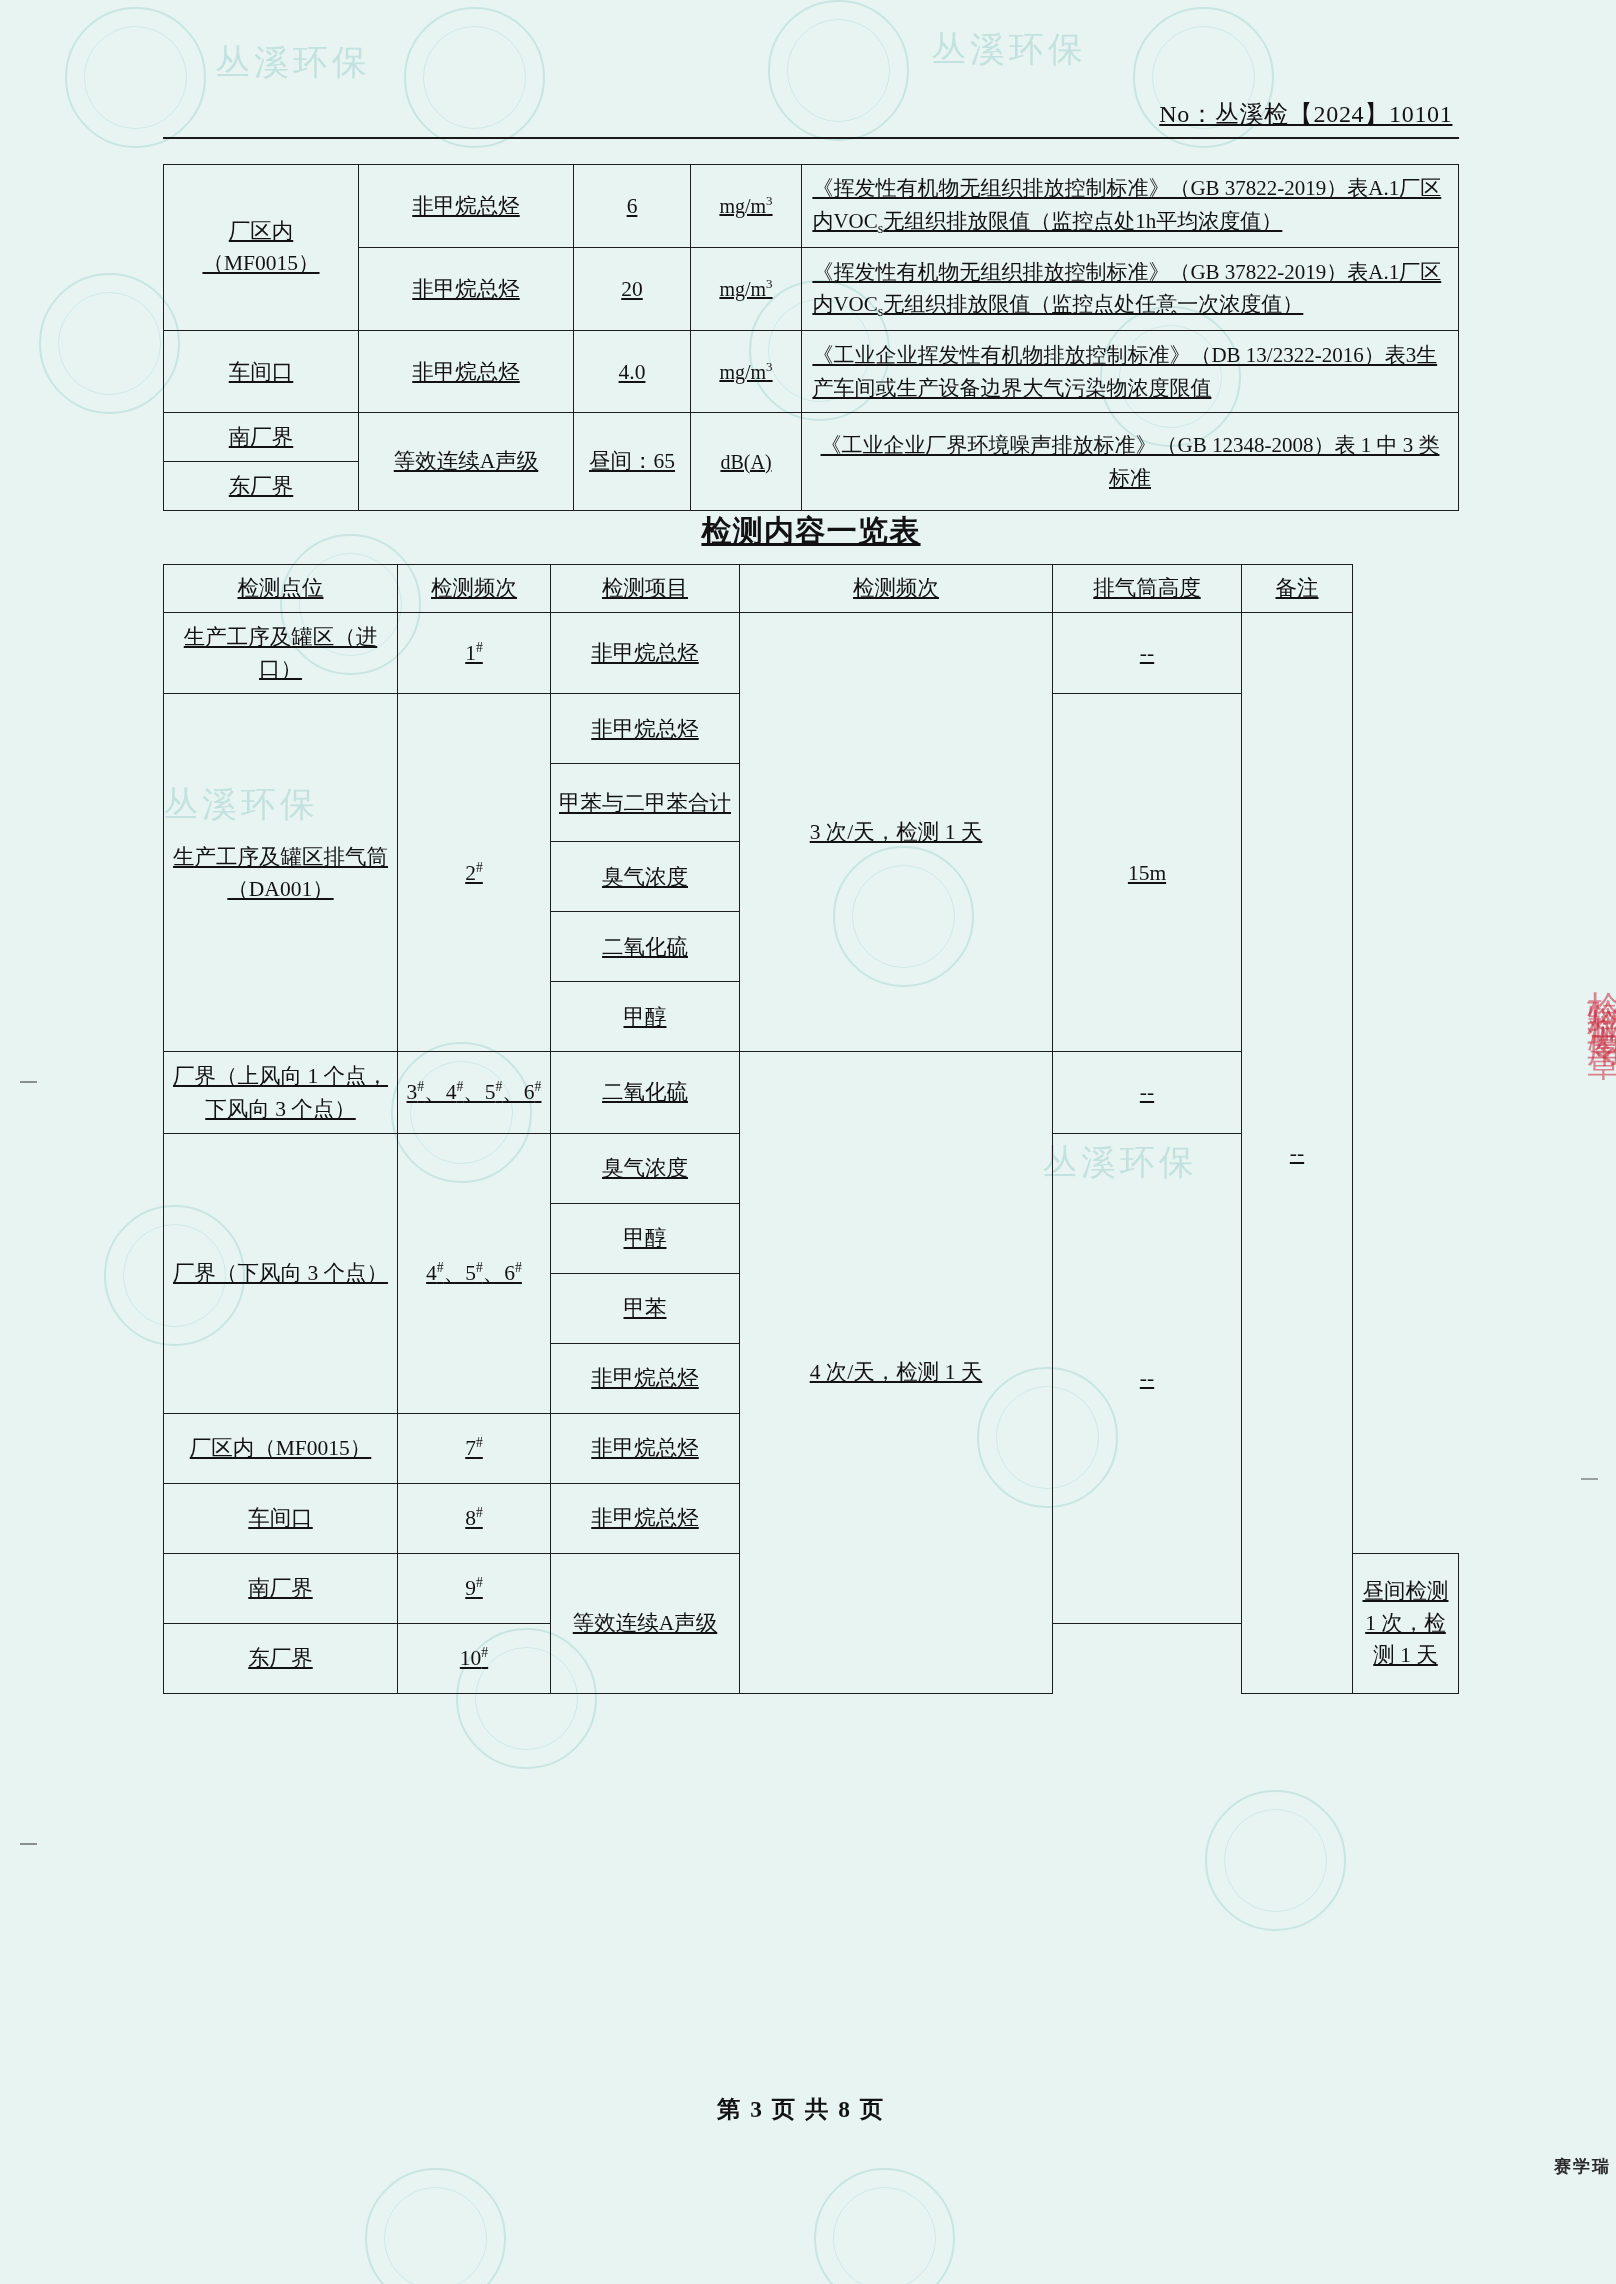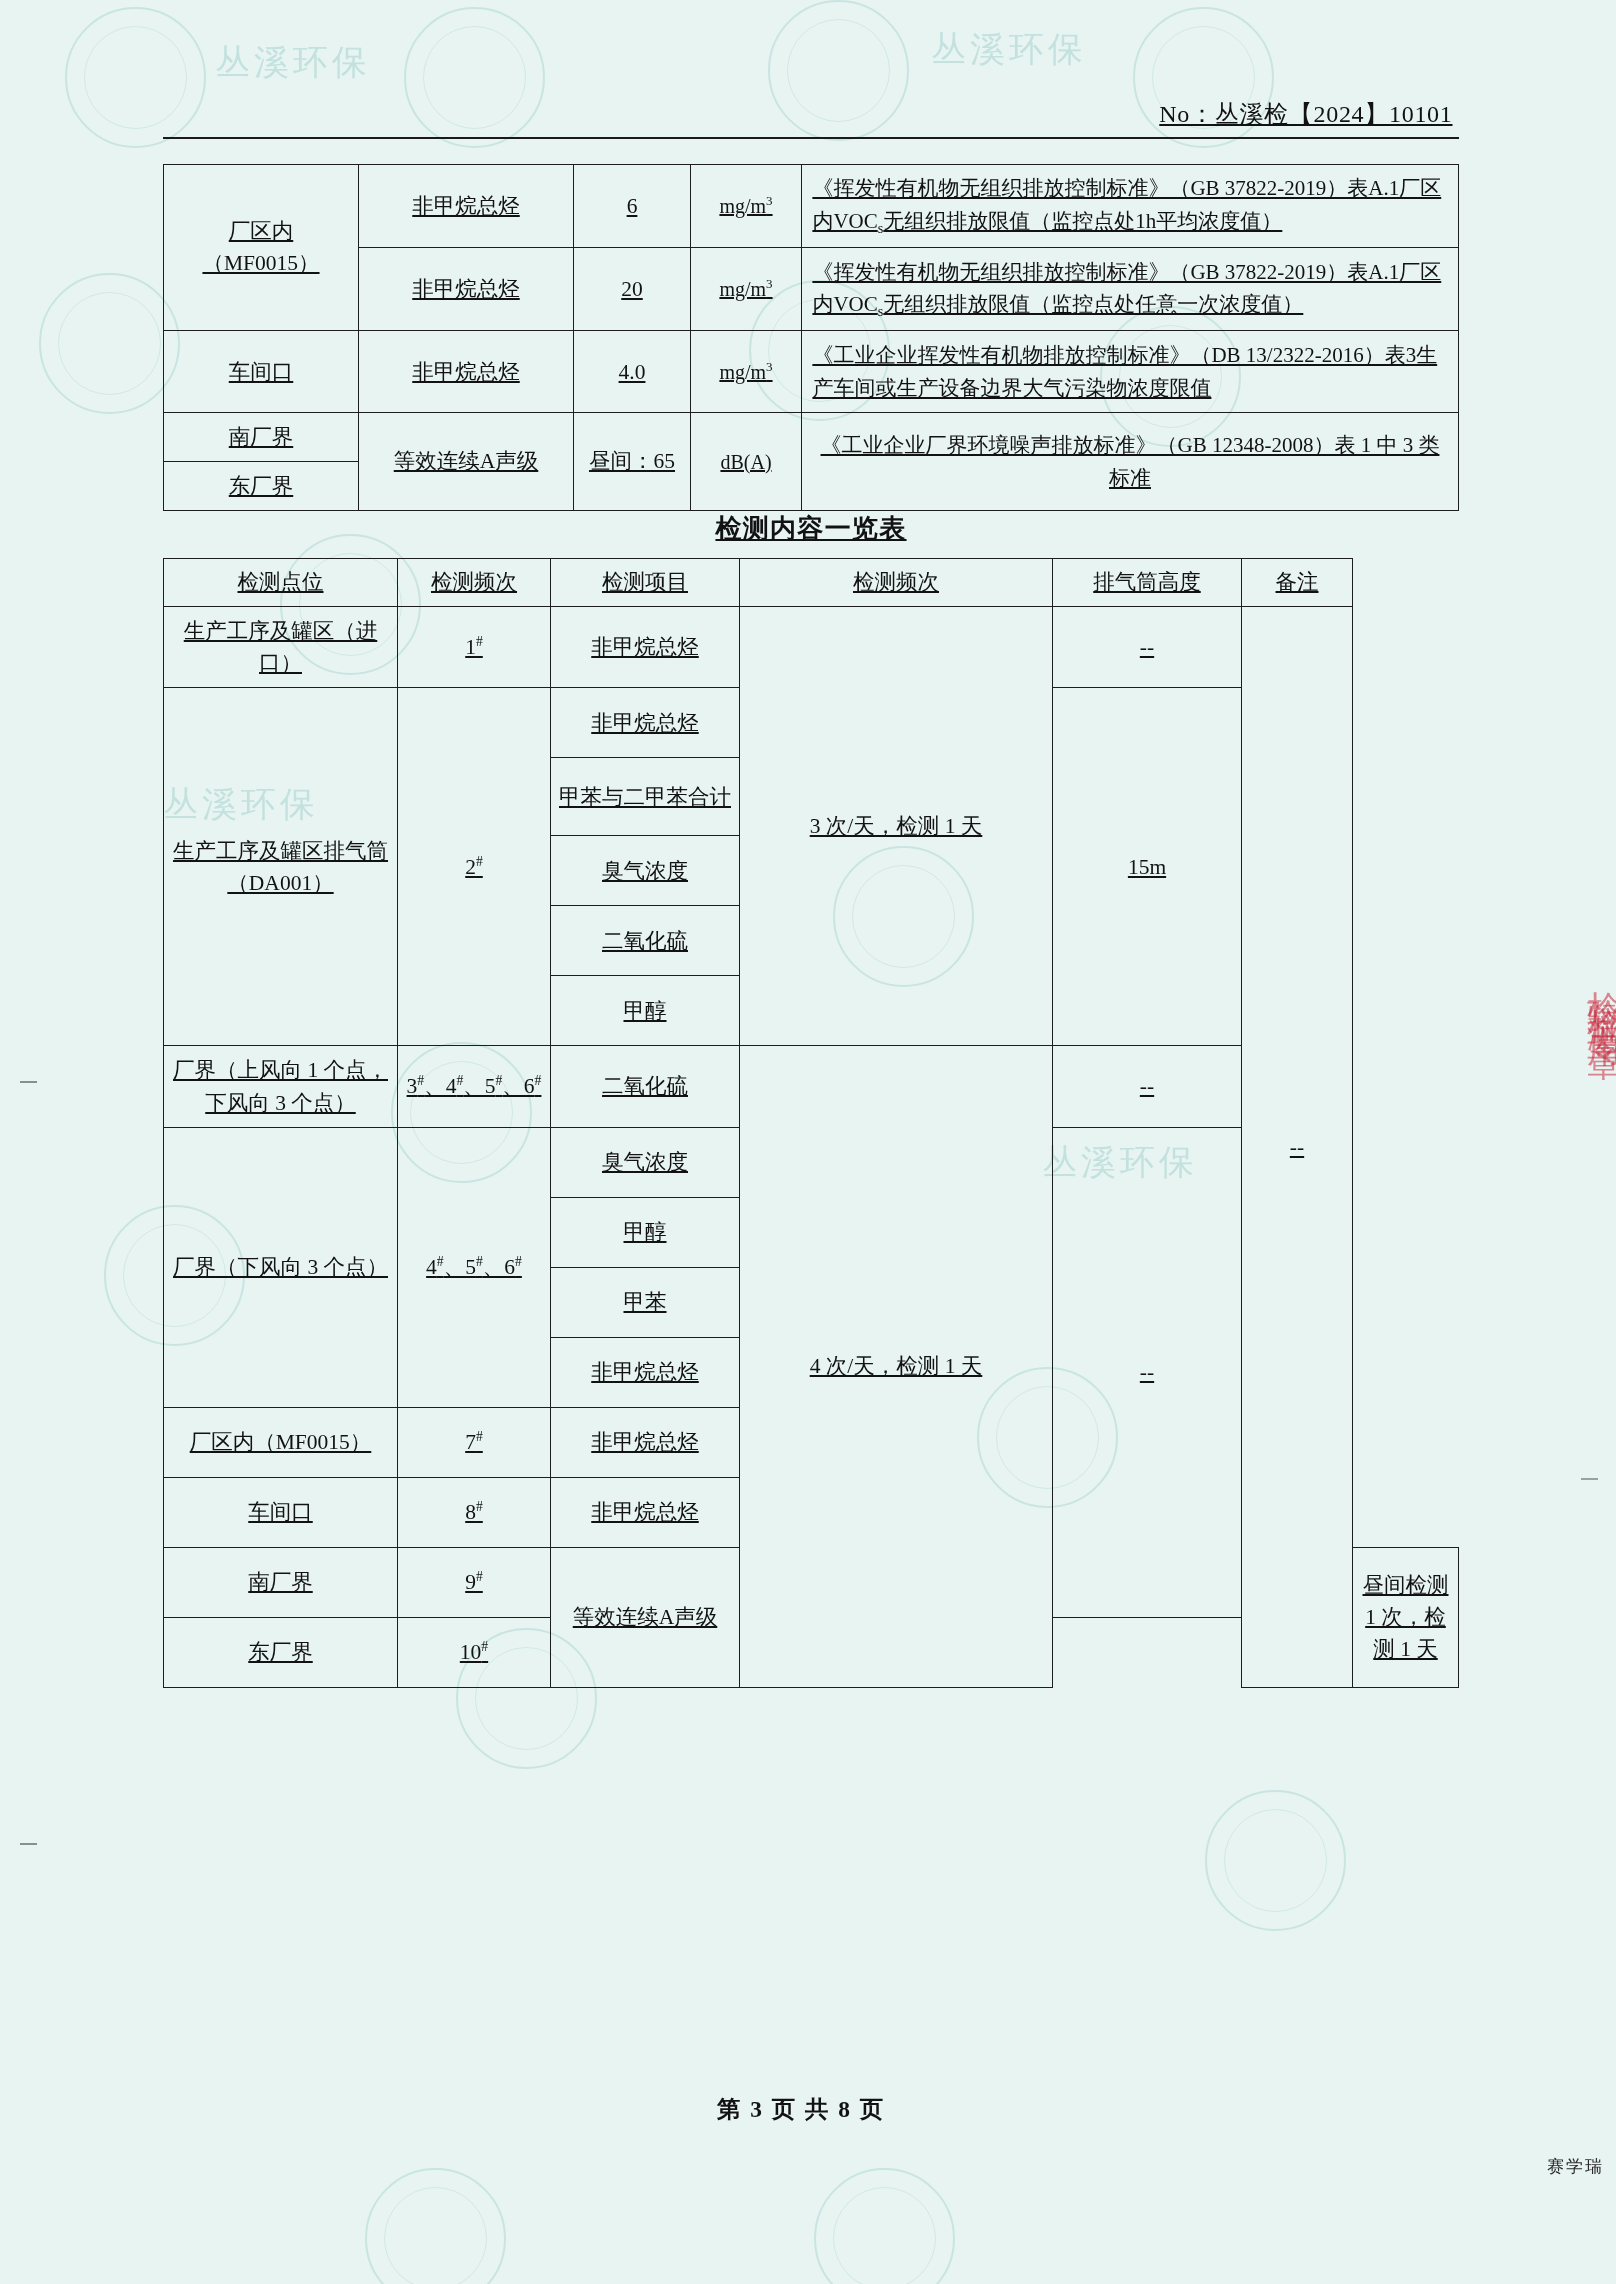--- a/index.html
+++ b/index.html
@@ -84,21 +84,21 @@
   .sec-title {
     margin:34px 0 26px 0;
     font-size:30px;
     font-weight:bold;
     letter-spacing:2.6px;
     padding-left:26px;
   }
   .sec-title .num { margin-right:22px; }
   .tbl-caption {
     text-align:center;
-    font-size:26px;
+    font-size:30px;
     font-weight:bold;
     letter-spacing:1.3px;
     margin-bottom:11.7px;
   }
   .t2 td { font-size:21.5px; }
   .sup { font-size:13.7px; vertical-align:super; }
   .footer {
     position:absolute;
     left:0; right:15px;
     top:2093px;
@@ -115,25 +115,26 @@
     height:365px;
     color:rgba(200,40,60,0.55);
     font-size:34px;
     line-height:1.15;
     writing-mode:vertical-rl;
     letter-spacing:9px;
     overflow:hidden;
   }
   .sidetext{
     position:absolute;
-    right:13px;
+    right:6px;
     top:2155px;
     font-size:17px;
     color:#2a2a2a;
     letter-spacing:2px;
+    font-weight:bold;
   }
   .edge-tick{
     position:absolute;
     left:19.5px;
     width:17px;
     height:2px;
     background:rgba(60,60,60,0.55);
   }
   .edge-tick2{
     position:absolute;

